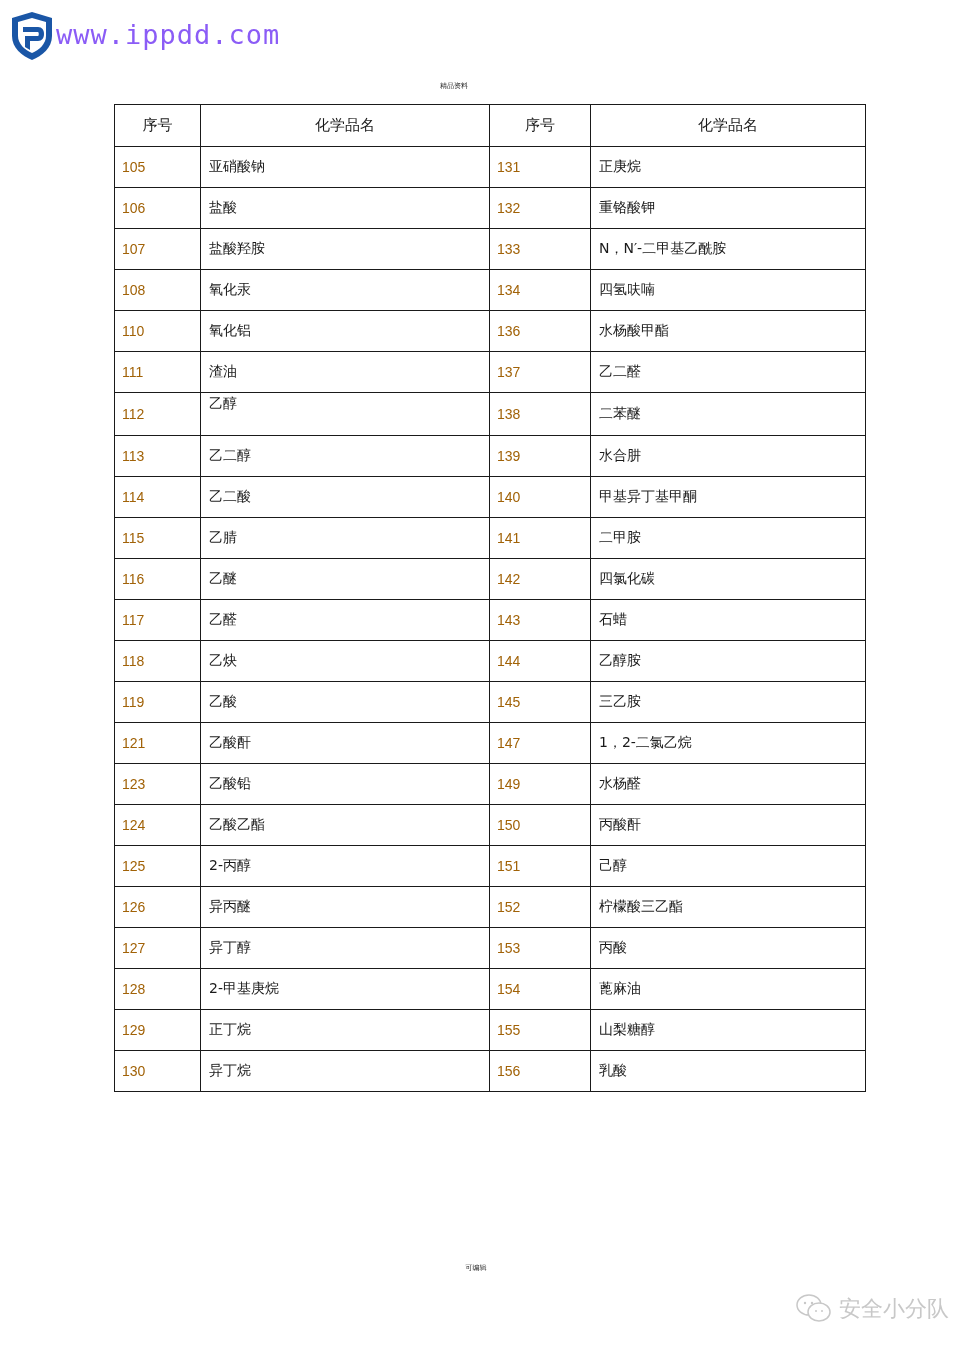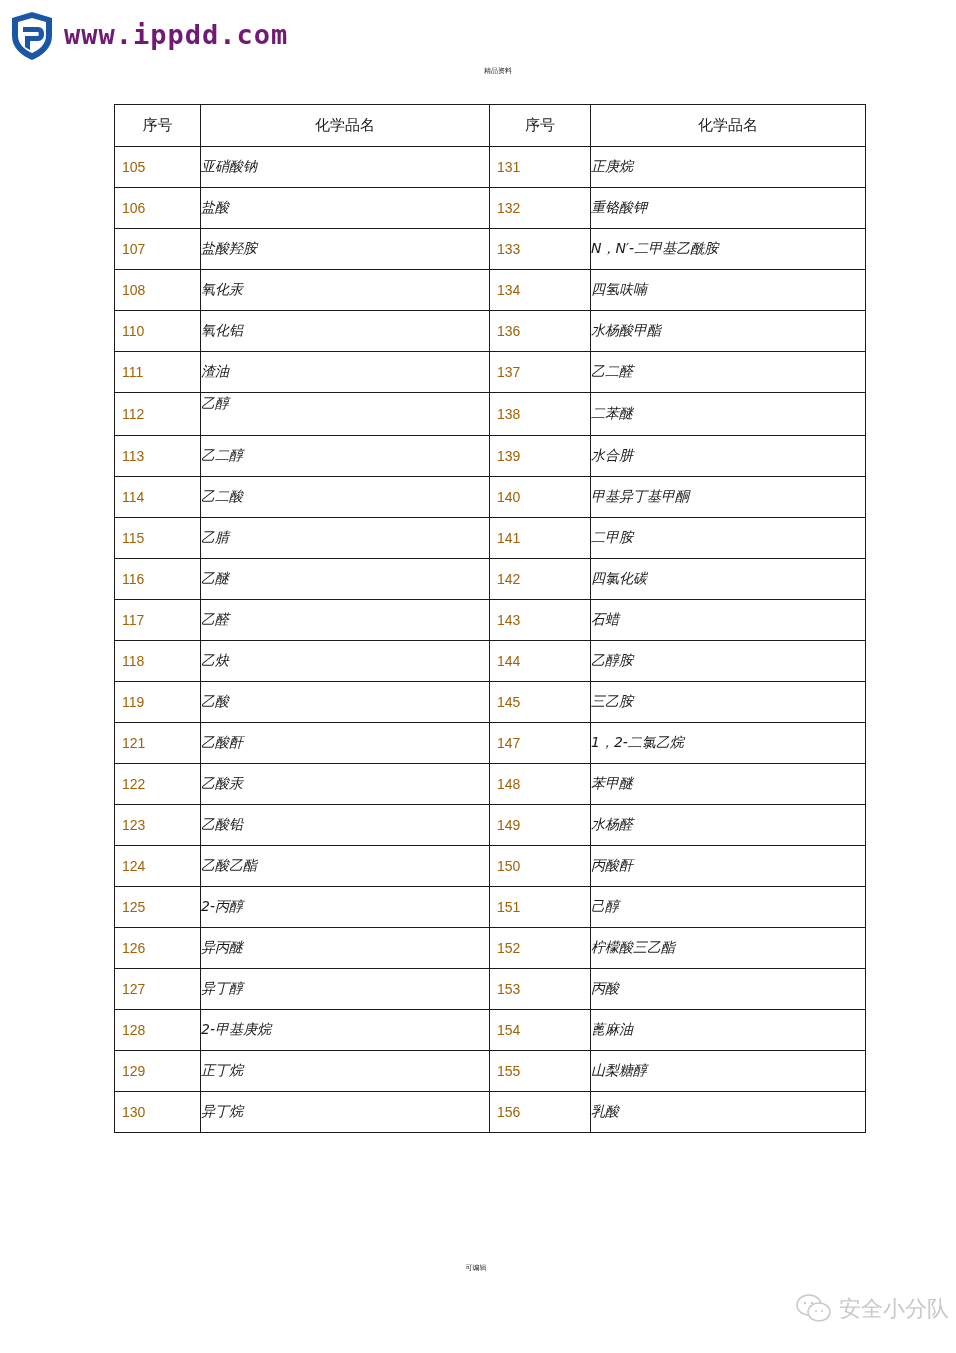--- a/index.html
+++ b/index.html
@@ -21,34 +21,34 @@
       top: 10px;
       height: 52px;
       display: flex;
       align-items: center;
     }
     .logo-shield {
       width: 48px;
       height: 52px;
     }
     .logo-text {
-      margin-left: 8px;
+      margin-left: 0;
       font-family: "DejaVu Sans Mono", "Liberation Mono", monospace;
-      font-weight: bold;
+      font-weight: normal;
       font-size: 27px;
-      color: #701a75;
+      color: #8b5cf6;
       letter-spacing: 1px;
       margin-top: -4px;
     }
     .page-header-note {
       position: absolute;
       left: 440px;
-      top: 66px;
+      top: 81px;
       width: 72px;
-      text-align: right;
+      text-align: left;
       font-size: 7px;
       color: #222;
     }
     .table-wrap {
       position: absolute;
       left: 114px;
       top: 96px;
       width: 751px;
     }
     table {
@@ -80,22 +80,21 @@
       padding-left: 7px;
       text-align: left;
       vertical-align: middle;
     }
     td.num {
       font-family: "Liberation Sans", sans-serif;
       font-size: 14px;
       color: #a16207;
     }
     td.name {
-      padding-left: 0;
-      font-style: italic;
+      padding-left: 8px;
     }
     td.top-align {
       vertical-align: top;
       padding-top: 2px;
     }
     .page-footer-note {
       position: absolute;
       left: 440px;
       top: 1263px;
       width: 72px;
@@ -233,26 +232,20 @@
           <td class="num">145</td>
           <td class="name">三乙胺</td>
         </tr>
         <tr>
           <td class="num">121</td>
           <td class="name">乙酸酐</td>
           <td class="num">147</td>
           <td class="name">1，2-二氯乙烷</td>
         </tr>
         <tr>
-          <td class="num">122</td>
-          <td class="name">乙酸汞</td>
-          <td class="num">148</td>
-          <td class="name">苯甲醚</td>
-        </tr>
-        <tr>
           <td class="num">123</td>
           <td class="name">乙酸铅</td>
           <td class="num">149</td>
           <td class="name">水杨醛</td>
         </tr>
         <tr>
           <td class="num">124</td>
           <td class="name">乙酸乙酯</td>
           <td class="num">150</td>
           <td class="name">丙酸酐</td>

